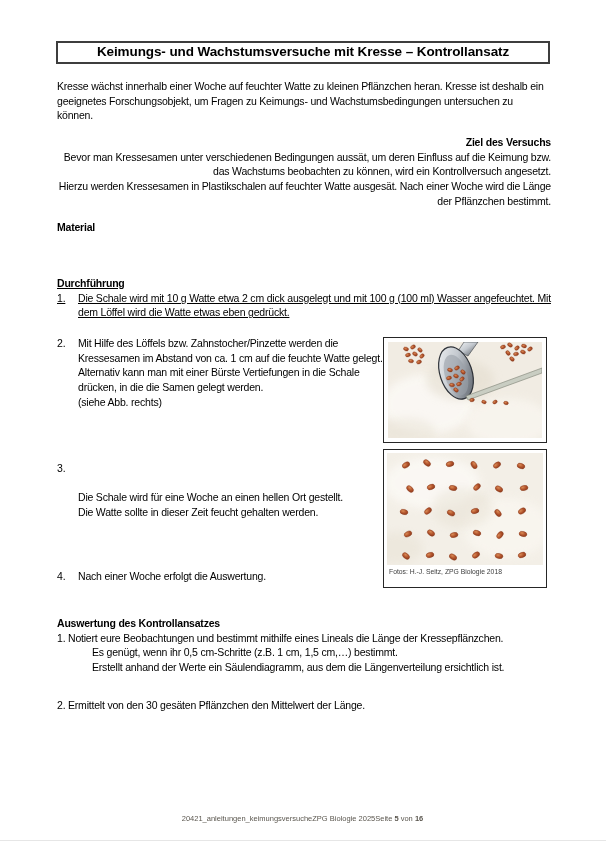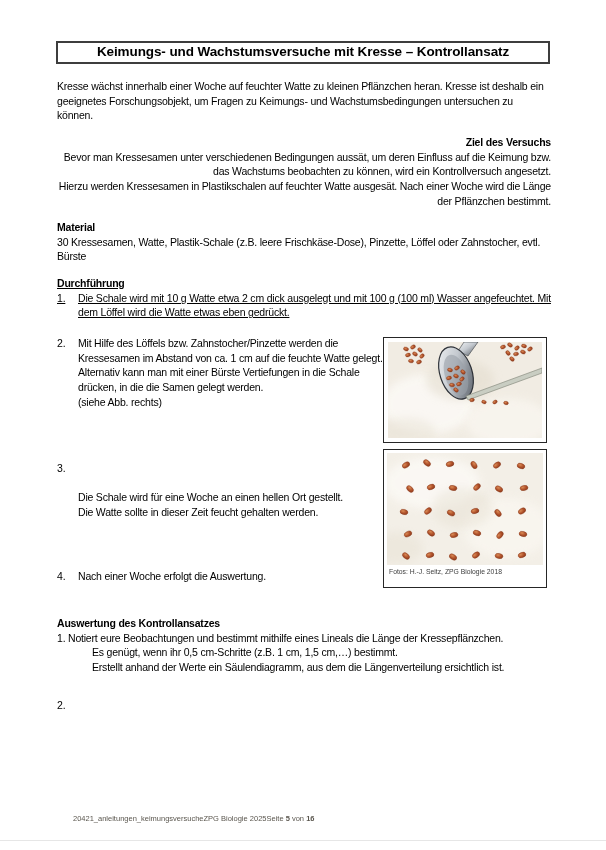--- a/index.html
+++ b/index.html
@@ -29,22 +29,22 @@
     box-sizing:border-box;
   }
   .figure svg{display:block;}
   #fig1{top:337px;width:164px;height:106px;padding:4px;}
   #fig2{top:449px;width:164px;height:139px;padding:3px;}
   .caption{
     font-size:6.8px;line-height:11px;color:#3c3c3c;letter-spacing:0;
     padding-left:2px;padding-top:1px;
   }
   .footer{
-    position:absolute;left:73px;top:814px;width:491px;
-    display:flex;justify-content:flex-start;
+    position:absolute;left:57px;top:814px;width:491px;
+    display:flex;justify-content:center;
     font-size:7.5px;line-height:10px;color:#5a564e;letter-spacing:0;
   }
   .footer b{font-weight:bold;}
   .bottom-edge{position:absolute;left:0;top:840px;width:606px;height:1px;background:#e6e6e6;}
 </style>
 </head>
 <body>
 
 <div class="page">
 
@@ -57,21 +57,20 @@
   </div>
 
   <div class="block" style="top:135px;text-align:right;">
     <div class="heading">Ziel des Versuchs</div>
     <div class="preline">Bevor man Kressesamen unter verschiedenen Bedingungen aussät, um deren Einfluss auf die Keimung bzw. das Wachstums beobachten zu können, wird ein Kontrollversuch angesetzt.
 Hierzu werden Kressesamen in Plastikschalen auf feuchter Watte ausgesät. Nach einer Woche wird die Länge der Pflänzchen bestimmt.</div>
   </div>
 
   <div class="block" style="top:220px;width:505px;">
     <div class="heading">Material</div>
-    <div>30 Kressesamen, Watte, Plastik-Schale (z.B. leere Frischkäse-Dose), Pinzette, Löffel oder Zahnstocher, evtl. Bürste</div>
   </div>
 
   <div class="block" style="top:276px;text-decoration:underline;">
     <div class="heading">Durchführung</div>
     <div class="steprow">
       <span class="num">1.</span>
       <span class="txt preline">Die Schale wird mit 10 g Watte etwa 2 cm dick ausgelegt und mit 100 g (100 ml) Wasser angefeuchtet. Mit dem Löffel wird die Watte etwas eben gedrückt.</span>
     </div>
   </div>
 
@@ -98,20 +97,21 @@
     <div class="ausw-row">
       <span class="num">1.</span>
       <span class="txt">Notiert eure Beobachtungen und bestimmt mithilfe eines Lineals die Länge der Kressepflänzchen.</span>
     </div>
     <div class="ausw-sub">Es genügt, wenn ihr 0,5 cm-Schritte (z.B. 1 cm, 1,5 cm,…) bestimmt.</div>
     <div class="ausw-sub">Erstellt anhand der Werte ein Säulendiagramm, aus dem die Längenverteilung ersichtlich ist.</div>
   </div>
 
   <div class="block ausw-row" style="top:698px;width:500px;">
     <span class="num">2.</span>
+    <span class="txt">Ermittelt von den 30 gesäten Pflänzchen den Mittelwert der Länge.</span>
   </div>
 
   <div class="figure" id="fig1">
     <svg width="154" height="96" viewBox="0 0 154 96">
       <defs>
         <radialGradient id="seedGrad" cx="35%" cy="35%" r="75%">
           <stop offset="0%" stop-color="#d98a55"></stop>
           <stop offset="55%" stop-color="#b0512a"></stop>
           <stop offset="100%" stop-color="#8a3a1c"></stop>
         </radialGradient>

